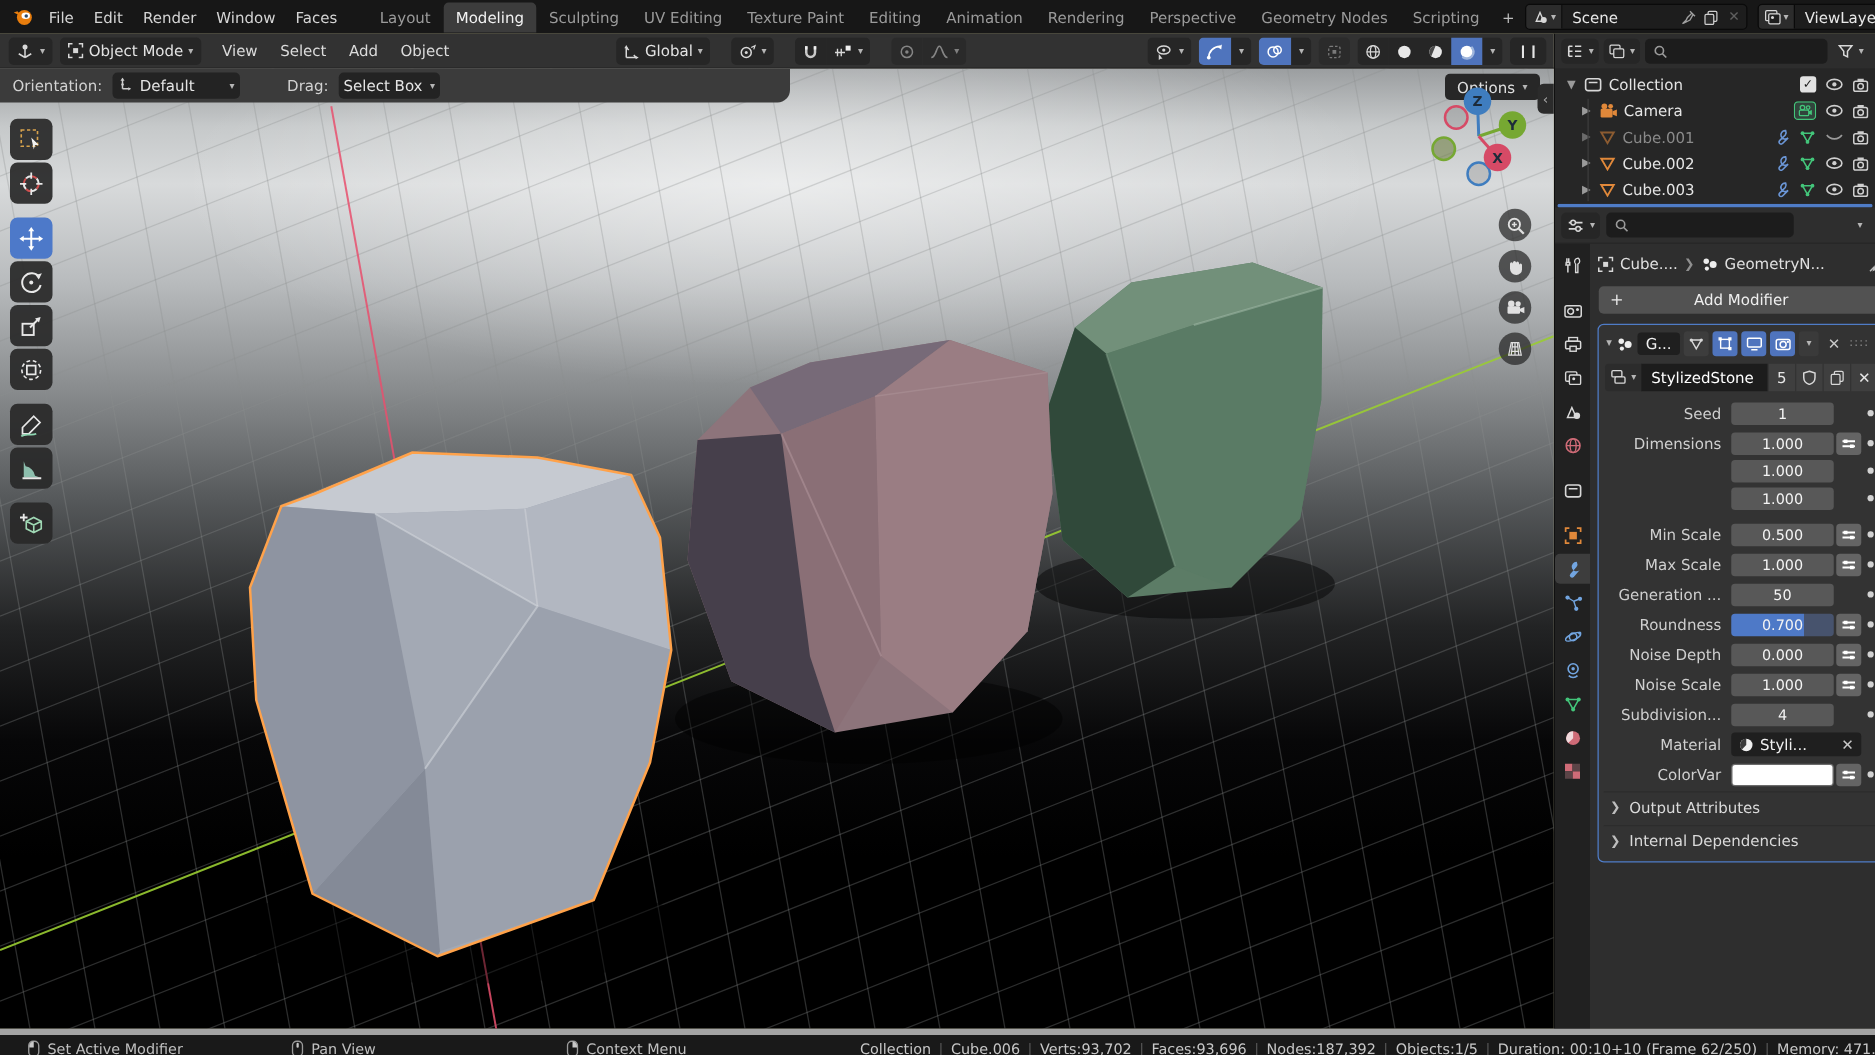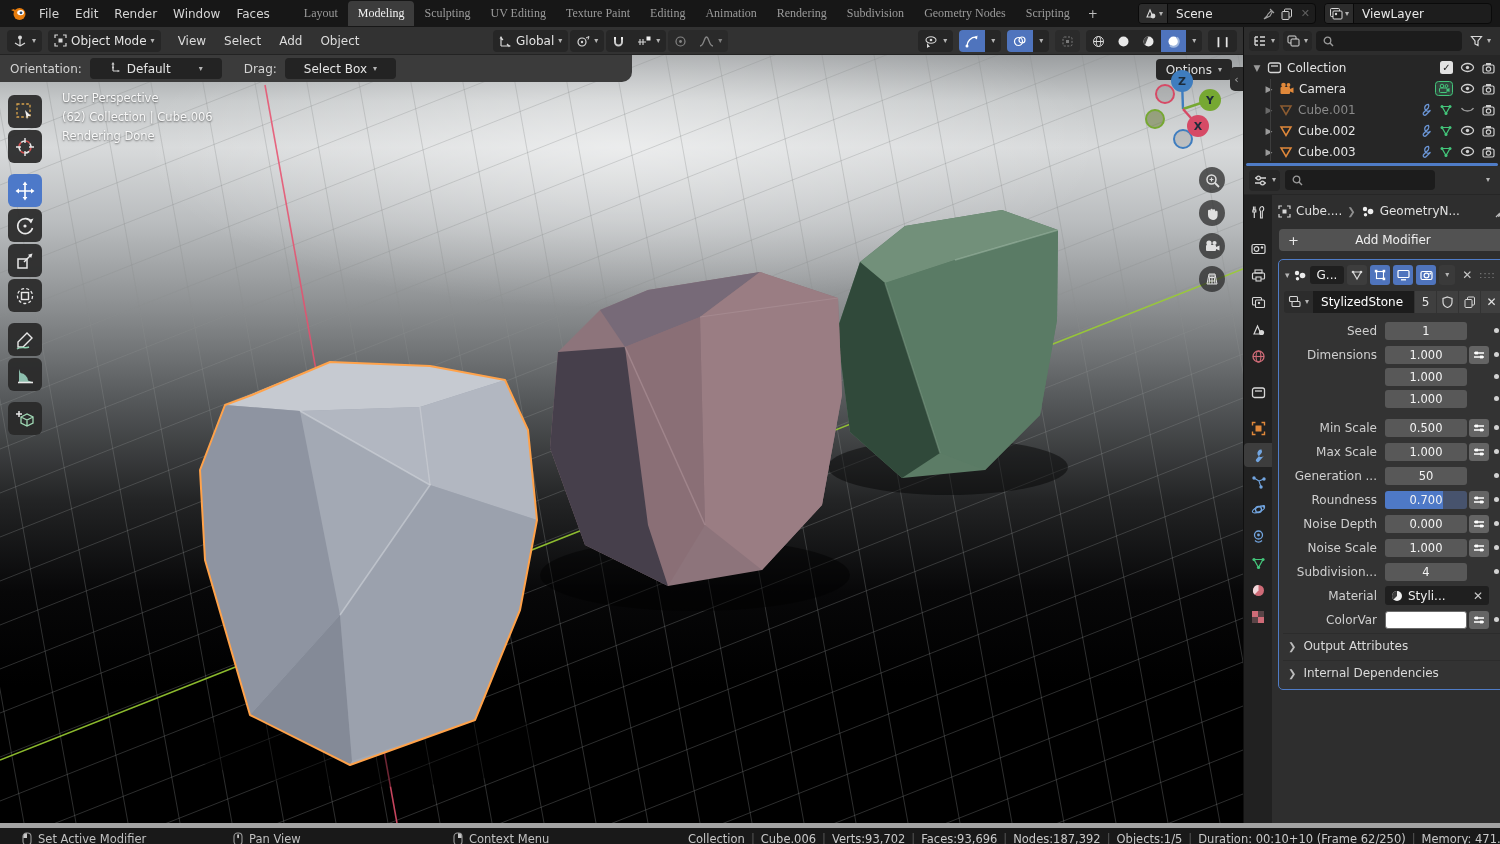--- a/index.html
+++ b/index.html
@@ -6,54 +6,54 @@
   html,body { background:#000; }
   .app { position:relative; width:1500px; height:844px; background:#fef9c3; overflow:hidden;
          font-family:"DejaVu Sans",sans-serif; font-size:12px; color:#dcdcdc; }
   svg { display:block; }
 
   
   .topbar { display:flex; align-items:center; height:27px; background:#171717; padding:0 6px; }
   .blogo { margin:0 4px 0 4px; }
   .menu-item { padding:3px 8px; color:#d5d5d5; border-radius:3px; cursor:default; }
   .ws-tabs { display:flex; align-items:center; margin-left:16px; height:27px; }
-  .ws-tab { padding:5px 10px; color:#9b9b9b; white-space:nowrap;font-family:Liberation Serif, serif; }
+  .ws-tab { padding:5px 10px; color:#9b9b9b; white-space:nowrap; }
   .ws-tab.active { background:#3c3c3c; color:#f2f2f2; border-radius:4px 4px 0 0; }
   .ws-plus { padding:4px 8px; color:#bdbdbd; }
   .topbar-right { margin-left:auto; display:flex; gap:8px; align-items:center; padding-right:2px; }
   .widget { display:flex; align-items:stretch; height:21px; background:#1d1d1d; border:1px solid #0a0a0a; border-radius:4px; overflow:hidden; }
   .wbtn { display:flex; align-items:center; gap:2px; background:#2c2c2c; padding:0 4px; border-right:1px solid #0a0a0a; }
   .wlabel { padding:0 8px; display:flex; align-items:center; color:#e8e8e8; }
   .wico { display:flex; align-items:center; padding:0 3px; color:#9a9a9a; }
   .chev { font-size:8px; color:#b5b5b5; line-height:1; }
   .dimx { color:#5f5f5f; font-size:11px; padding:0 5px; display:flex; align-items:center; }
 
   
   .main { display:flex; height:796px; }
   .vp { position:relative; width:1243px; }
   .vph { position:relative; height:28px; background:#323232; display:flex; align-items:center; padding:0 7px; border-bottom:1px solid #232323; }
   .btn { background:#262626; border-radius:4px; height:22px; display:inline-flex; align-items:center; padding:0 6px; gap:4px; color:#e3e3e3; }
   .btn.blue { background:#4f74bd; }
   .btn.dim { opacity:.55; }
   .vph-menu { padding:0 9px; color:#dcdcdc; }
-  .vph-center { position:absolute; left:493px; top:3px; display:flex; gap:2px; }
+  .vph-center { position:absolute; left:493px; top:3px; display:flex; gap:17px; }
   .vph-right { position:absolute; right:6px; top:3px; display:flex; gap:6px; }
   .grp { display:flex; border-radius:4px; overflow:hidden; }
   .grp .btn { border-radius:0; }
 
   .canvas { position:relative; height:768px;
     background:linear-gradient(180deg,#9b9ea0 0%,#c6c9ca 6%,#d8dadb 12%,#b9bcbe 22%,#8f9294 32%,#55585a 45%,#232425 58%,#070708 70%,#000 82%); }
   .haze { position:absolute; inset:0; background:radial-gradient(ellipse 55% 30% at 50% 12%, rgba(255,255,255,.5), rgba(255,255,255,0) 70%); }
   .scene-svg { position:absolute; inset:0; }
   #gridA line, #gridB line { stroke:#8d8f90; stroke-opacity:.32; stroke-width:1; }
 
   .ts-bar { position:absolute; top:0; left:0; height:27px; width:632px; background:#3b3b3b; border-radius:0 0 10px 0;
             display:flex; align-items:center; gap:8px; padding:0 10px; }
   .ts-label { color:#d2d2d2; }
-  .dd { background:#232323; border-radius:4px; height:21px; display:inline-flex; align-items:center; gap:6px; padding:0 19px; color:#e5e5e5; }
+  .dd { background:#232323; border-radius:4px; height:21px; display:inline-flex; align-items:center; gap:6px; padding:0 4px; color:#e5e5e5; }
   .options-btn { position:absolute; top:4px; right:11px; background:#272727; border-radius:4px; height:21px;
                  display:inline-flex; align-items:center; gap:6px; padding:0 10px; color:#e0e0e0; }
 
   .tools { position:absolute; left:8px; top:40px; display:flex; flex-direction:column; gap:2px; }
   .tool { width:34px; height:33px; background:rgba(41,41,41,.93); border-radius:6px; display:flex; align-items:center; justify-content:center; }
   .tool.active { background:#4d79c9; }
   .tgap { margin-top:9px; }
 
   .ovl-text { position:absolute; left:62px; top:34px; font-size:11.5px; line-height:19px; color:rgba(255,255,255,.92); text-shadow:0 1px 2px rgba(0,0,0,.55); }
 
@@ -146,21 +146,21 @@
     <span class="menu-item">Faces</span>
     <div class="ws-tabs">
       <span class="ws-tab">Layout</span>
       <span class="ws-tab active">Modeling</span>
       <span class="ws-tab">Sculpting</span>
       <span class="ws-tab">UV Editing</span>
       <span class="ws-tab">Texture Paint</span>
       <span class="ws-tab">Editing</span>
       <span class="ws-tab">Animation</span>
       <span class="ws-tab">Rendering</span>
-      <span class="ws-tab">Subdivision</span>
+      <span class="ws-tab">Perspective</span>
       <span class="ws-tab">Geometry Nodes</span>
       <span class="ws-tab">Scripting</span>
       <span class="ws-plus">+</span>
     </div>
     <div class="topbar-right">
       <div class="widget" style="width:178px">
         <span class="wbtn">
           <svg width="14" height="13" viewBox="0 0 14 13">
               <path d="M4 10 L7 3 L10 10 Z" fill="none" stroke="#d8d8d8" stroke-width="1.1"></path>
               <circle cx="10" cy="9" r="2.4" fill="#d8d8d8"></circle>
@@ -460,21 +460,21 @@
           <span class="dd">
             <svg width="12" height="13" viewBox="0 0 12 13">
                 <path d="M4 2 L4 9 M4 9 L9 9" stroke="#cfcfcf" stroke-width="1.2" fill="none"></path>
                 <path d="M4 0 L5.6 2.6 H2.4 Z" fill="#cfcfcf"></path>
                 <path d="M11 9 L8.6 7.7 V10.3 Z" fill="#cfcfcf"></path>
                 <circle cx="4" cy="5.5" r="1" fill="#cfcfcf"></circle>
               </svg>
             <span>Default</span>
             <span class="chev" style="margin-left:22px">▾</span>
           </span>
-          <span class="ts-label" style="margin-left:14px">Drag:</span>
+          <span class="ts-label" style="margin-left:30px">Drag:</span>
           <span class="dd">
             <span>Select Box</span>
             <span class="chev">▾</span>
           </span>
         </div>
         <span class="options-btn">
           <span>Options</span>
           <span class="chev">▾</span>
         </span>
 
@@ -531,25 +531,20 @@
               </svg>
           </div>
           <div class="tool tgap">
             <svg width="20" height="20" viewBox="0 0 20 20">
                 <path d="M6 8 L12 5 L18 8 L18 14 L12 17 L6 14 Z M6 8 L12 11 L18 8 M12 11 V17" fill="none" stroke="#9fd8b4" stroke-width="1.3"></path>
                 <path d="M4 2 V8 M1 5 H7" stroke="#e8e8e8" stroke-width="1.5"></path>
               </svg>
           </div>
         </div>
 
-        <div class="ovl-text">
-          <div>User Perspective</div>
-          <div>(62) Collection | Cube.006</div>
-          <div>Rendering Done</div>
-        </div>
 
         <div class="gizmo">
           <svg width="96" height="96" viewBox="0 0 96 96">
             <line x1="48" y1="50" x2="47" y2="22" stroke="#3f7dbf" stroke-width="2.4"></line>
             <line x1="48" y1="50" x2="75" y2="41" stroke="#76a832" stroke-width="2.4"></line>
             <line x1="48" y1="50" x2="63" y2="67" stroke="#d64a66" stroke-width="2.4"></line>
             <circle cx="30" cy="35" r="9" fill="#8f8f8f" fill-opacity=".35" stroke="#d64a66" stroke-width="2"></circle>
             <circle cx="20" cy="60" r="9" fill="#6a7a3a" fill-opacity=".55" stroke="#76a832" stroke-width="2"></circle>
             <circle cx="48" cy="80" r="9" fill="#8f8f8f" fill-opacity=".35" stroke="#3f7dbf" stroke-width="2"></circle>
             <circle cx="47" cy="22" r="11" fill="#3f7dbf"></circle>

